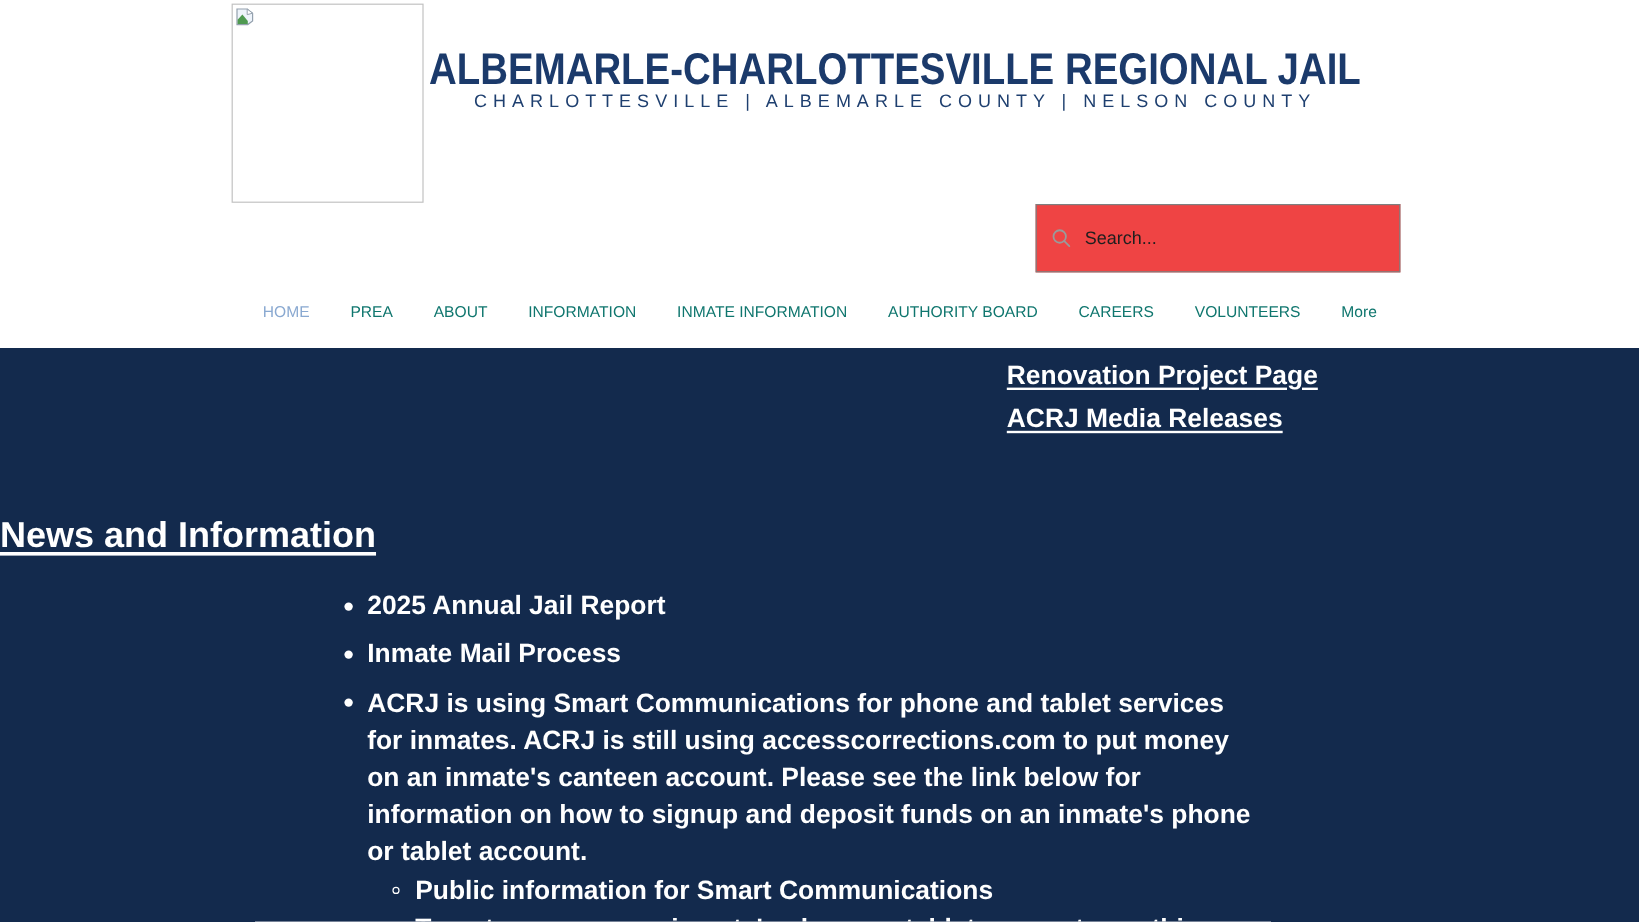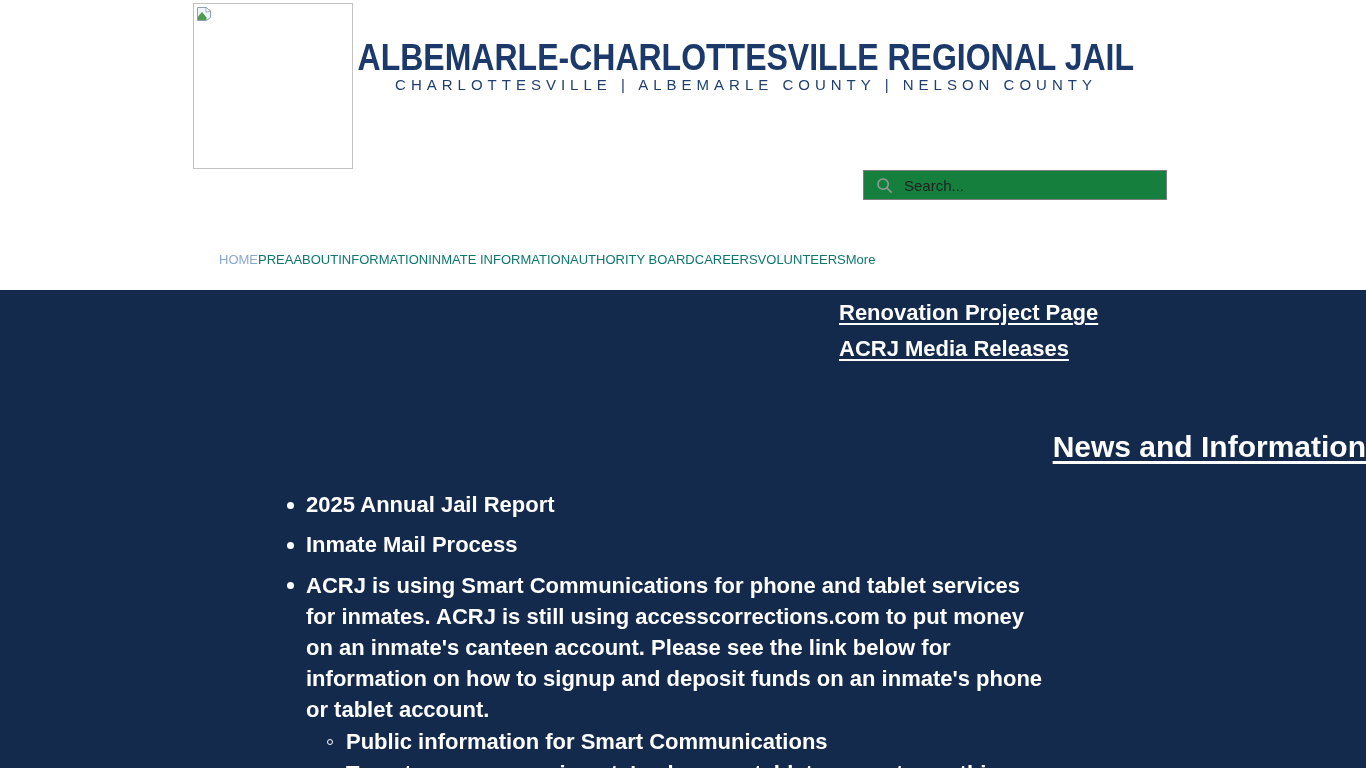--- a/index.html
+++ b/index.html
@@ -28,54 +28,54 @@
     transform: scaleX(0.865); transform-origin: center;
   }
   .subtitle-wrap { position: absolute; left: 126px; right: 0; top: 76px; text-align: center; white-space: nowrap; }
   .site-subtitle {
     display: inline-block;
     font-size: 15px; line-height: 18px; font-weight: normal;
     letter-spacing: 5px; color: #1e3f6f;
   }
 
   .search-box {
-    position: absolute; left: 863px; top: 170px; width: 304px; height: 30px;
-    border: 1px solid #7f7f7f; background: #15803d;
+    position: absolute; left: 863px; top: 170px; width: 304px; height: 57px;
+    border: 1px solid #7f7f7f; background: #ef4444;
     display: flex; align-items: center; padding: 0 10px 0 12px;
   }
   .search-icon { width: 17px; height: 17px; flex: 0 0 auto; margin-right: 9px; }
   .search-input {
     flex: 1 1 auto; border: none; outline: none; background: transparent;
     font-family: "Liberation Sans", sans-serif;
     font-size: 15px; color: #1a1a1a;
   }
   .search-input::placeholder { color: #1f1f1f; opacity: 1; }
 
   .nav {
     position: absolute; left: 219px; top: 252px;
-    display: flex; align-items: center;
+    display: flex; gap: 34px; align-items: center;
     font-size: 13px; line-height: 16px;
   }
   .nav-item { color: #0f766e; text-decoration: none; cursor: pointer; white-space: nowrap; }
   .nav-item.active { color: #8aa9d1; }
 
   
   .main {
     position: absolute; left: 0; top: 290px; width: 1366px; height: 478px;
     background: #132a4d; color: #ffffff;
   }
   .main a { color: #ffffff; }
 
   .quick-links { position: absolute; left: 839px; top: 5px; }
   .quick-link {
     display: block; font-size: 22px; font-weight: bold; line-height: 36px;
     text-decoration: underline; text-underline-offset: 3px; cursor: pointer; white-space: nowrap;
   }
 
-  .news-heading-wrap { position: absolute; left: 0; right: 0; top: 139px; text-align: right; }
+  .news-heading-wrap { position: absolute; left: 0; right: 0; top: 139px; text-align: left; }
   .news-heading {
     display: inline-block; margin: 0;
     font-size: 30px; font-weight: bold; line-height: 36px;
     text-decoration: underline; text-underline-offset: 4px; color: #ffffff;
   }
 
   .news-list { position: absolute; left: 281px; top: 200px; width: 790px; }
   .news-item { position: relative; padding-left: 25px; margin-bottom: 10px; font-size: 22px; font-weight: bold; line-height: 30px; }
   .news-item.para { margin-bottom: 2px; line-height: 31px; }
   .news-item.para p { margin: 0; width: 742px; }

